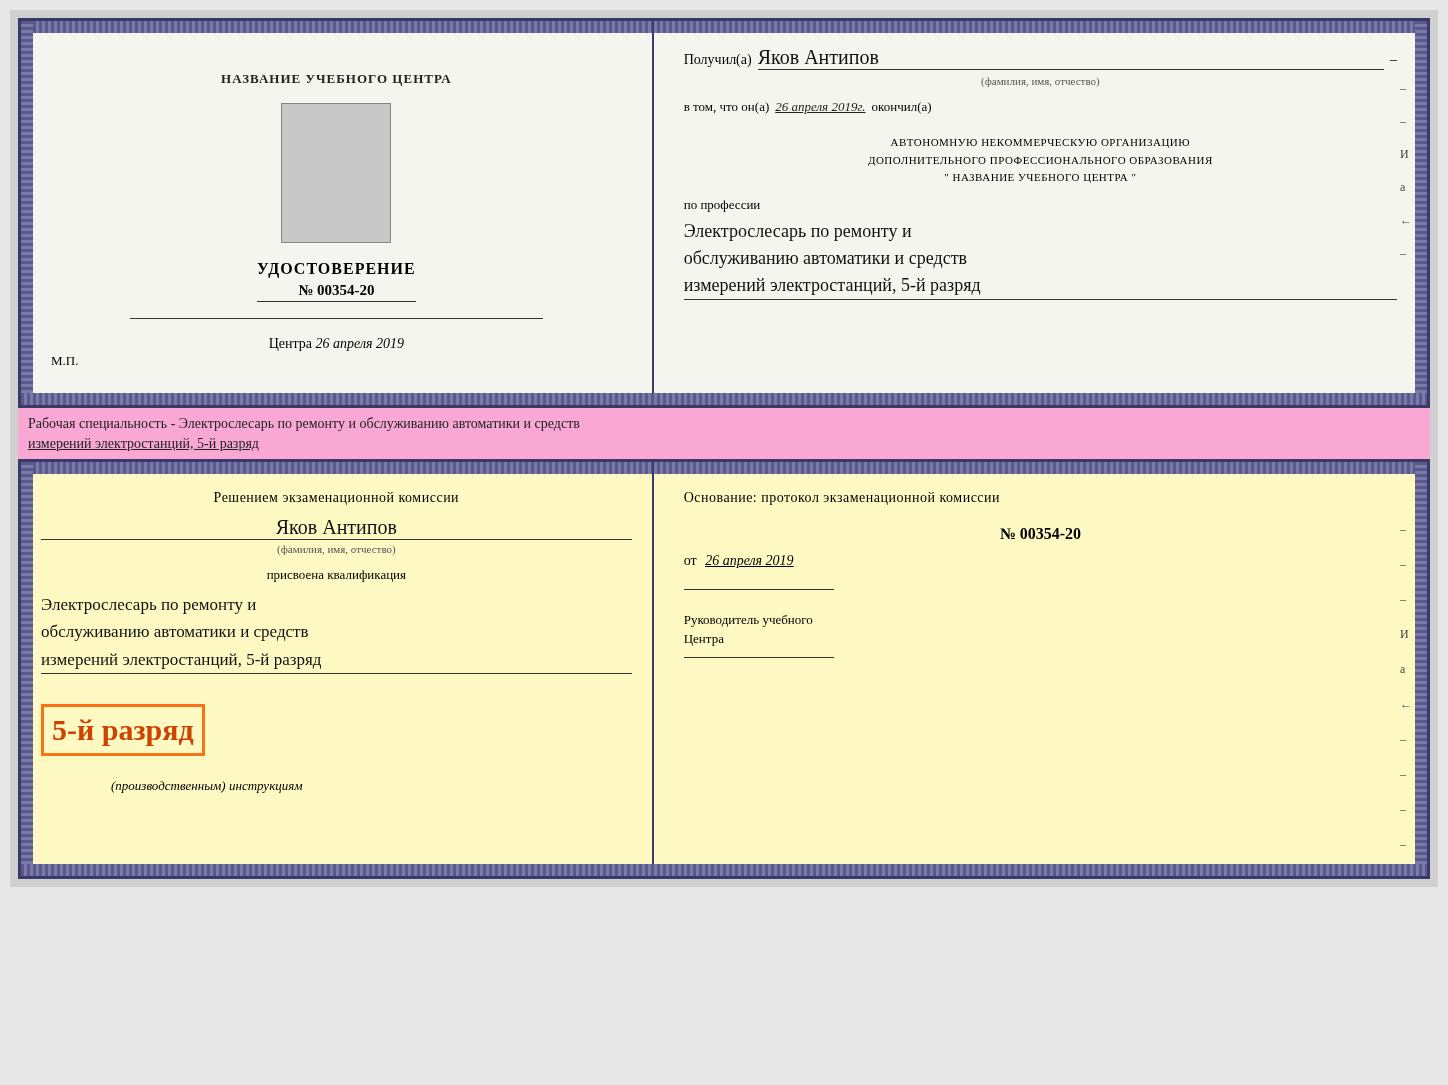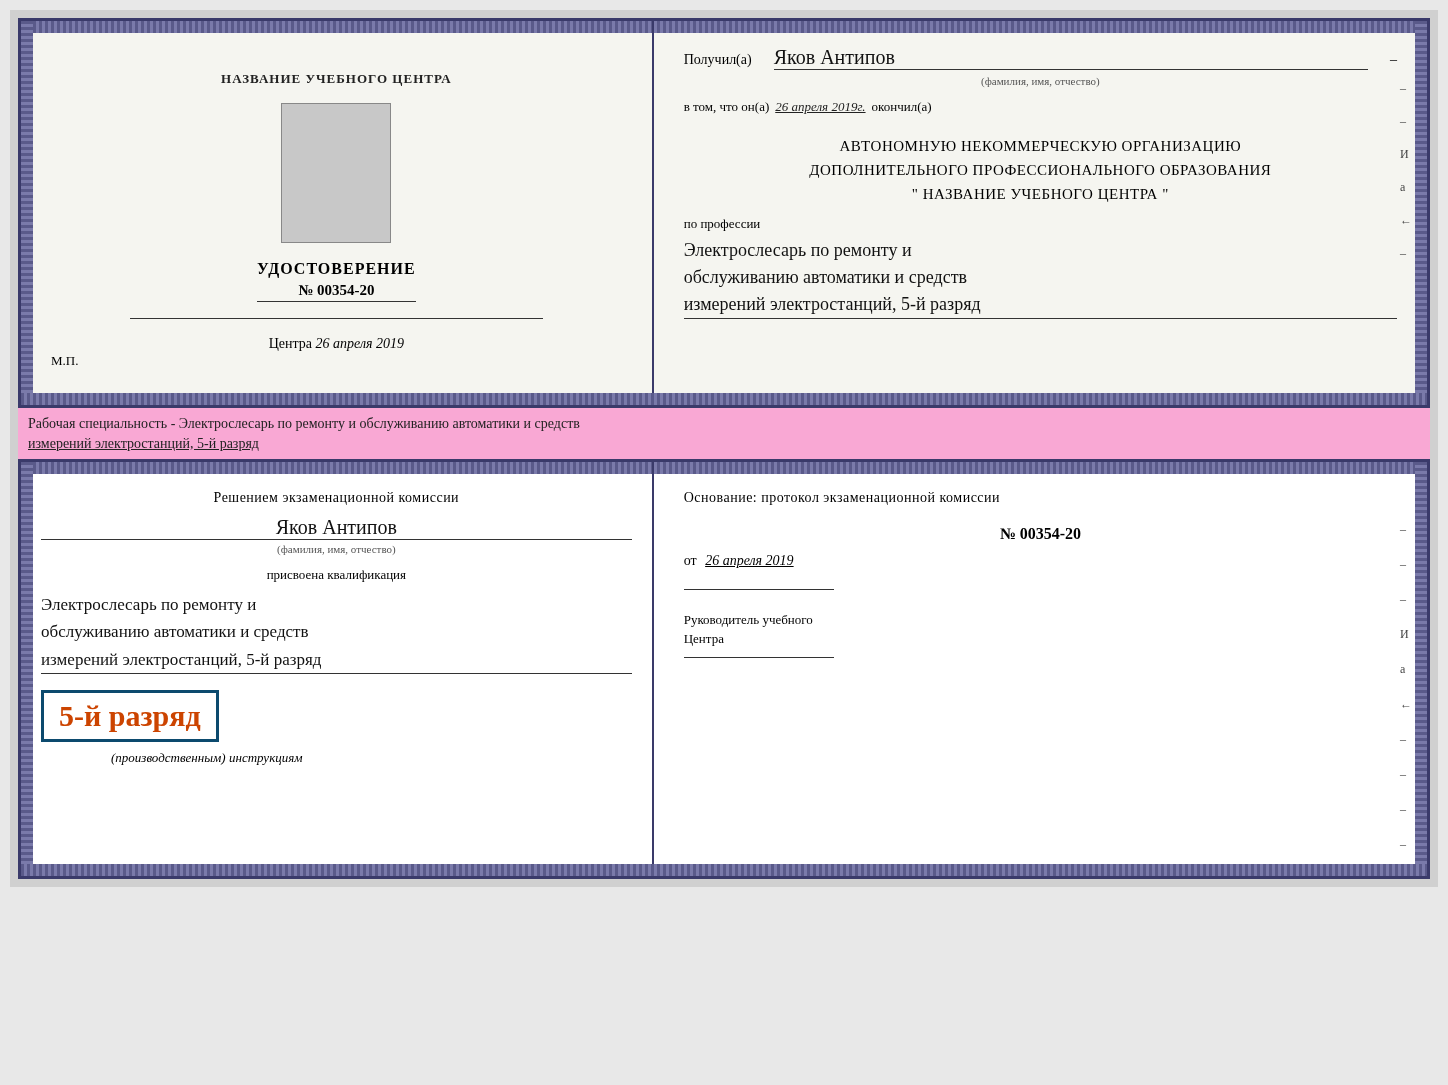--- a/index.html
+++ b/index.html
@@ -132,21 +132,21 @@
       margin-left: 10px;
       margin-bottom: 16px;
     }
 
     
     .rp-line1 {
       font-size: 14px;
       margin-bottom: 5px;
       display: flex;
       align-items: baseline;
-      gap: 22px;
+      gap: 6px;
     }
 
     .rp-handwritten {
       font-family: 'Segoe Script', 'Comic Sans MS', cursive;
       font-size: 20px;
       color: #111;
       border-bottom: 1px solid #333;
       flex: 1;
     }
 
@@ -172,21 +172,21 @@
 
     .rp-date-handwritten {
       font-style: italic;
       font-size: 13px;
       text-decoration: underline;
       color: #222;
     }
 
     .rp-org-block {
       text-align: center;
-      font-size: 15px;
+      font-size: 11px;
       line-height: 1.6;
       letter-spacing: 0.5px;
       margin-bottom: 10px;
     }
 
     .rp-po-professii {
       font-size: 13px;
       margin-bottom: 5px;
     }
 
@@ -214,21 +214,21 @@
       background: #f9a8d4;
       padding: 6px 10px;
       font-size: 14px;
       color: #222;
       line-height: 1.4;
     }
 
     
     .cert-bottom {
       display: flex;
-      background: #ffffff;
+      background: #fef9c3;
       border: 3px solid #3a3a6a;
       min-height: 420px;
       position: relative;
       overflow: hidden;
     }
 
     .cert-bottom::before {
       content: '';
       position: absolute;
       top: 0; left: 0; right: 0;
@@ -302,24 +302,24 @@
 
     .bl-qualification {
       font-family: 'Segoe Script', 'Comic Sans MS', cursive;
       font-size: 17px;
       line-height: 1.6;
       color: #111;
       border-bottom: 1px solid #333;
     }
 
     .bl-razryad-box {
-      border: 3px solid #0c4a6e;
+      border: 3px solid #f97316;
       display: inline-block;
-      padding: 6px 15px;
-      margin: 8px 0;
+      padding: 6px 8px;
+      margin: 22px 0;
     }
 
     .bl-razryad-text {
       font-size: 30px;
       font-weight: bold;
       color: #cc4400;
       font-family: 'Times New Roman', serif;
     }
 
     .bl-dopuskaetsya {

